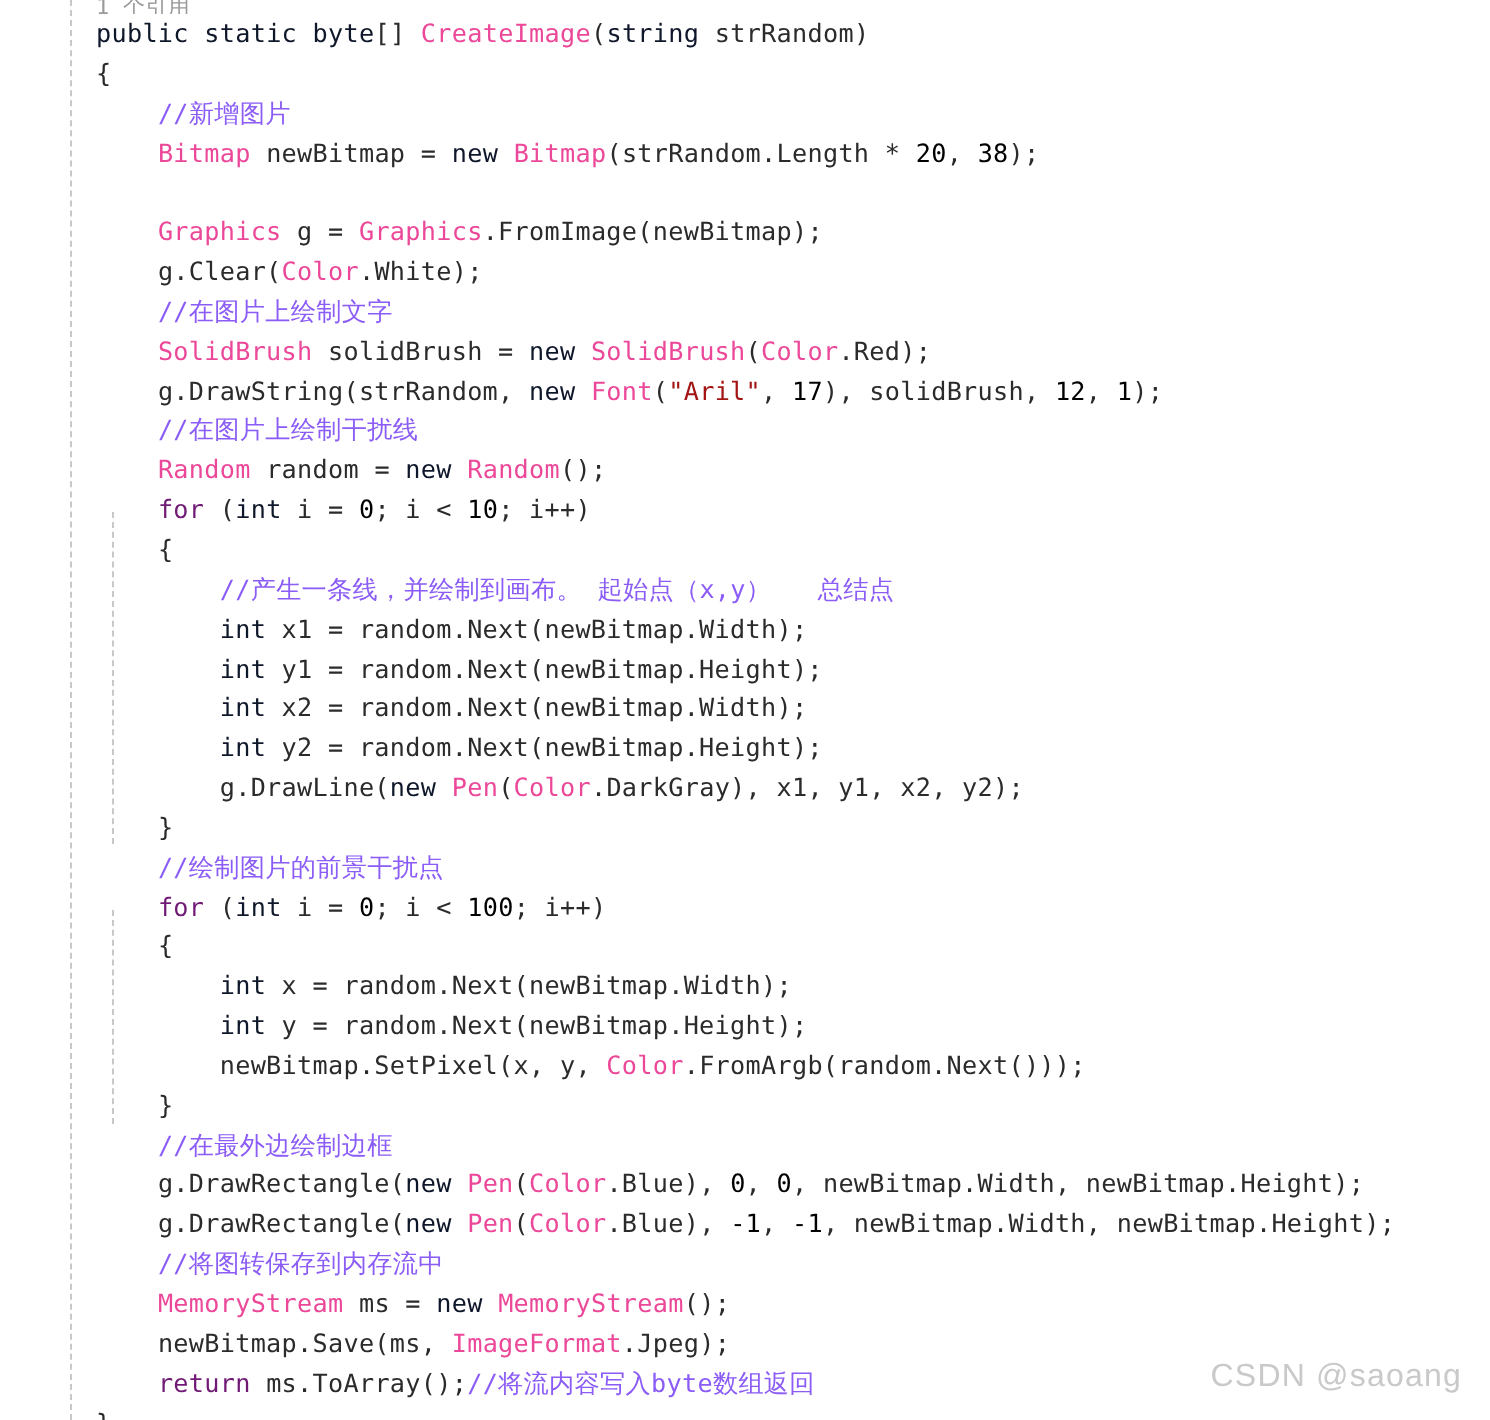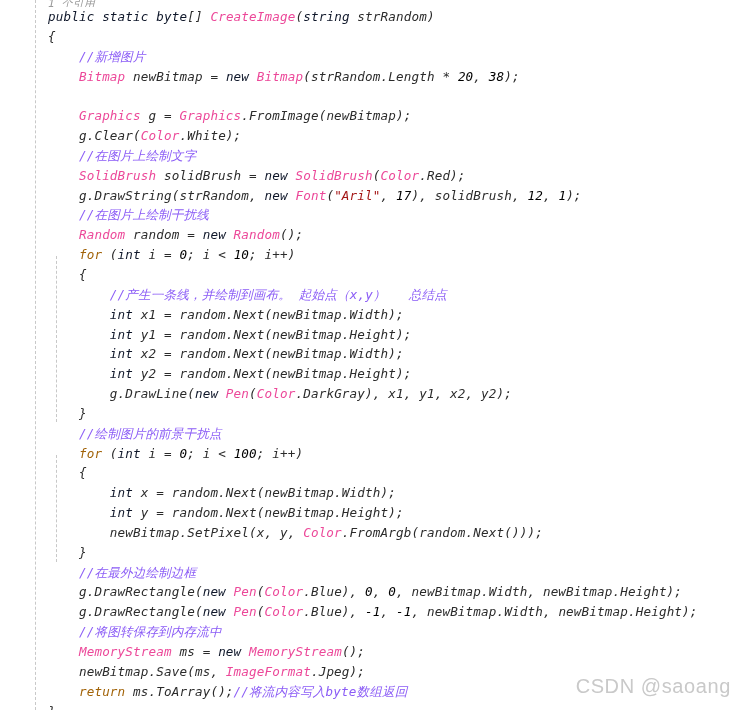--- a/index.html
+++ b/index.html
@@ -51,48 +51,47 @@
     line-height: 19.85px;
     white-space: pre;
     letter-spacing: 0.15px;
   }
 
   .ln {
     display: block;
     height: 19.85px;
     padding-left: 48px;
     color: #2b2b2b;
-    font-style: italic;
   }
 
   
   .ln.clipped {
     height: 7px;
     line-height: 7px;
     overflow: hidden;
     color: #9a9a9a;
     font-size: 11px;
     padding-left: 48px;
   }
 
   
   .kw   { color: #0f172a; }           
-  .ctl  { color: #a16207; }           
+  .ctl  { color: #701a75; }           
   .typ  { color: #ec4899; }           
   .com  { color: #8b5cf6; }           
   .str  { color: #a31515; }           
   .num  { color: #000000; }
   .pl   { color: #2b2b2b; }           
 
   .watermark {
     position: absolute;
     right: 14px;
     bottom: 12px;
     font-family: "Liberation Sans", sans-serif;
-    font-size: 20px;
+    font-size: 16px;
     color: #c9c9c9;
     letter-spacing: 0.6px;
     user-select: none;
   }
 </style>
 </head>
 <body>
 
 <div id="editor">
 

